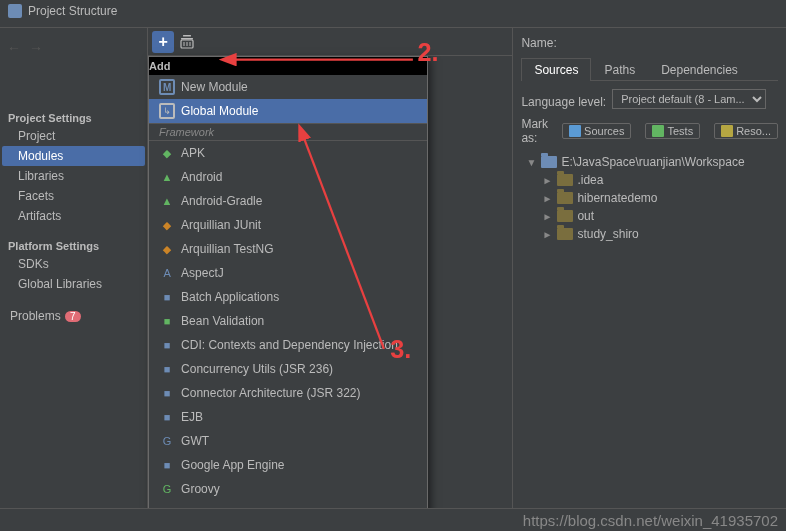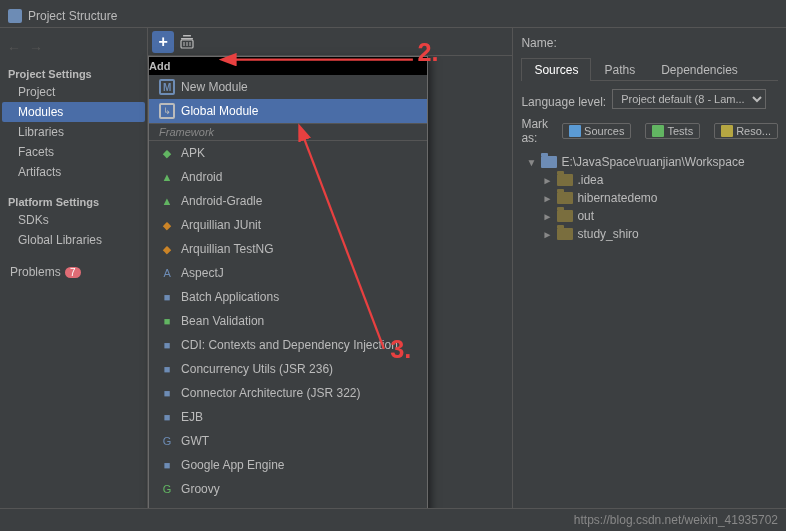--- a/index.html
+++ b/index.html
@@ -18,21 +18,21 @@
       height: 531px;
       background: #3c3f41;
       display: flex;
       flex-direction: column;
     }
 
     .title-bar {
       background: #3c3f41;
       padding: 4px 8px;
       display: flex;
-      align-items: flex-end;
+      align-items: flex-start;
       gap: 6px;
       border-bottom: 1px solid #555;
       height: 28px;
     }
 
     .title-bar-icon {
       width: 14px;
       height: 14px;
       background: #6d8cb5;
       border-radius: 2px;
@@ -78,20 +78,21 @@
       font-size: 14px;
       border-radius: 2px;
     }
     .nav-btn.disabled { color: #555; cursor: default; }
 
     .section-label {
       color: #bbbbbb;
       font-size: 11px;
       font-weight: bold;
       padding: 8px 8px 2px 8px;
+      margin-top: 44px;
     }
 
     .sidebar-item {
       padding: 3px 8px 3px 16px;
       color: #bbbbbb;
       cursor: pointer;
       font-size: 12px;
       border-radius: 2px;
       margin: 0 2px;
     }
@@ -383,21 +384,21 @@
 
     
     .status-bar {
       height: 20px;
       background: #3c3f41;
       border-top: 1px solid #555;
       display: flex;
       align-items: center;
       justify-content: flex-end;
       padding: 11px 8px;
-      font-size: 12px;
+      font-size: 15px;
       color: #888;
     }
     .icon-green { color: #62b562; font-size: 11px; }
     .icon-blue { color: #6d8cb5; font-size: 11px; }
     .icon-orange { color: #cb8427; font-size: 11px; }
     .icon-red { color: #e06c75; font-size: 11px; }
 
     .new-module-icon {
       width: 16px;
       height: 16px;

